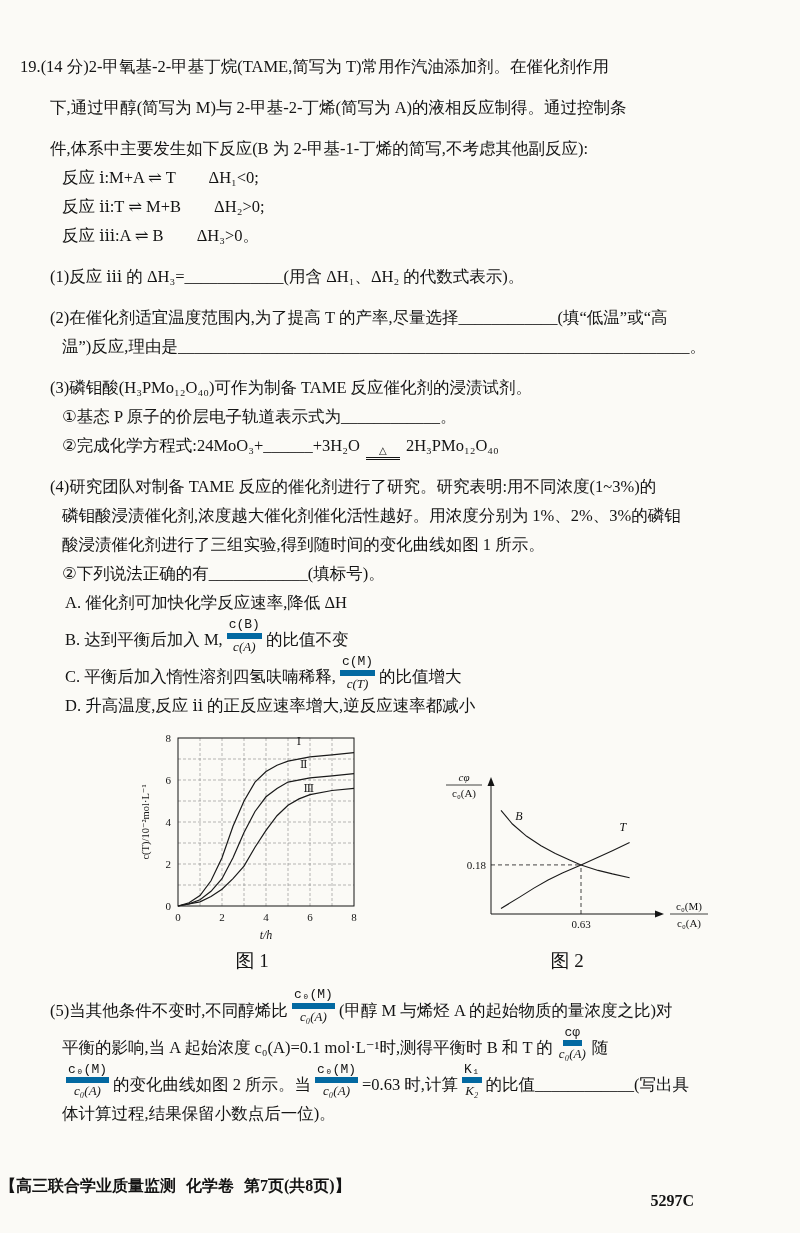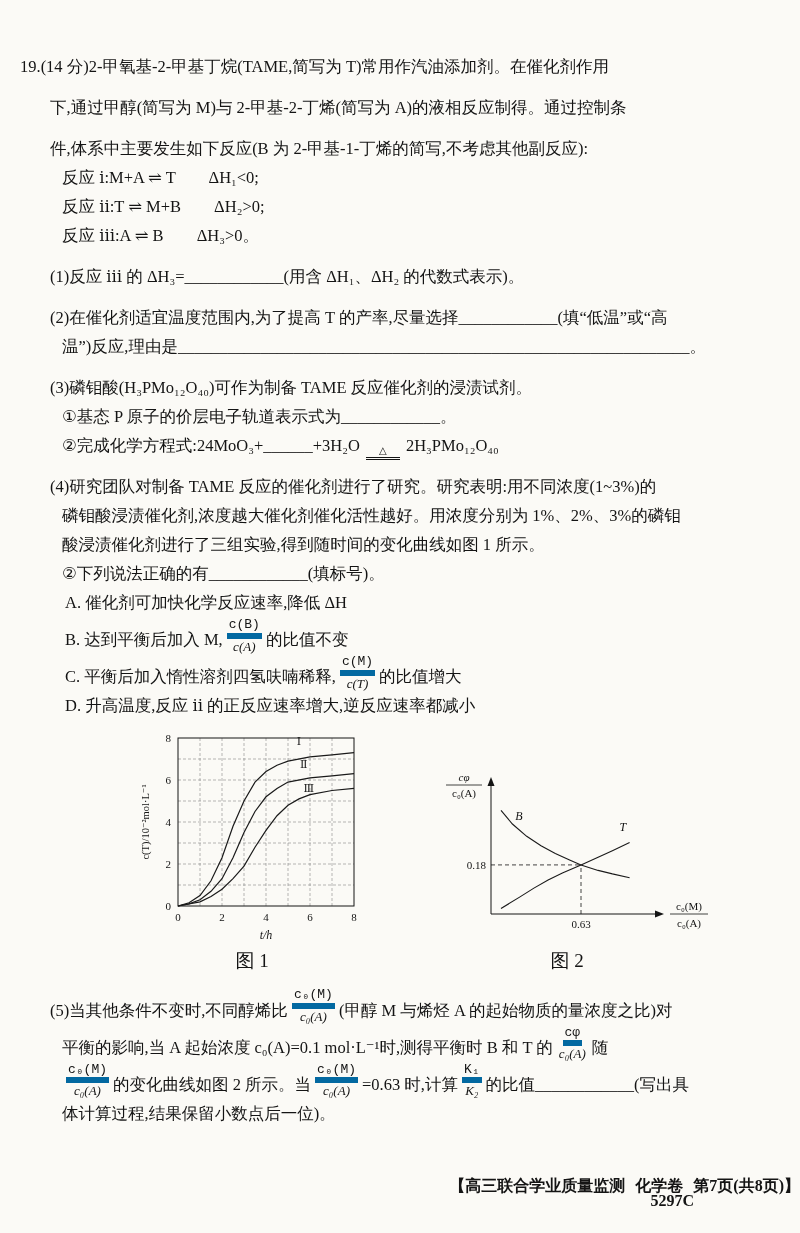--- a/index.html
+++ b/index.html
@@ -25,21 +25,21 @@
   .frac .den{padding:0 2px;font-style:italic;}
   .eqdelta{display:inline-flex;flex-direction:column;align-items:center;vertical-align:-3px;margin:0 6px;}
   .eqdelta .delta{font-size:10px;line-height:1;margin-bottom:1px;}
   .eqdelta .dline{width:34px;height:0;border-top:3px double #141414;}
   .figs{display:flex;align-items:flex-end;gap:55px;margin:8px 0 12px 118px;}
   .fig{display:flex;flex-direction:column;align-items:center;}
   .fig .caption{font-size:19px;margin-top:2px;}
   svg{font-family:"Liberation Serif","DejaVu Serif","DejaVu Sans",serif;}
   .footer{
     position:absolute;left:0;right:0;top:1176px;
-    text-align:right;font-weight:bold;font-size:16px;
+    text-align:left;font-weight:bold;font-size:16px;
   }
   .footer .code{position:absolute;right:106px;top:16px;font-weight:bold;}
   .footer .mid{margin:0 10px;}
 </style>
 </head>
 <body>
 
 <div class="content">
   <p>19.(14 分)2-甲氧基-2-甲基丁烷(TAME,简写为 T)常用作汽油添加剂。在催化剂作用</p>
   <p class="l1">下,通过甲醇(简写为 M)与 2-甲基-2-丁烯(简写为 A)的液相反应制得。通过控制条</p>

